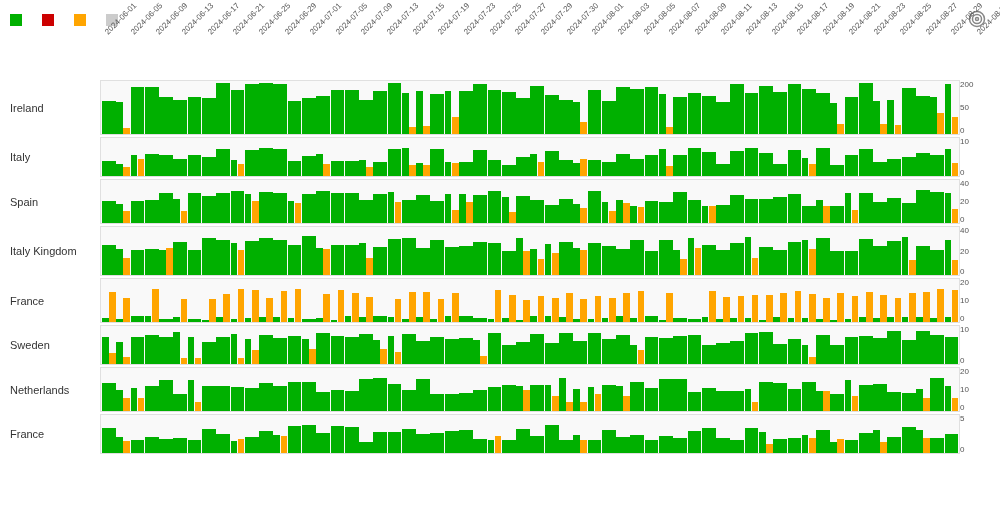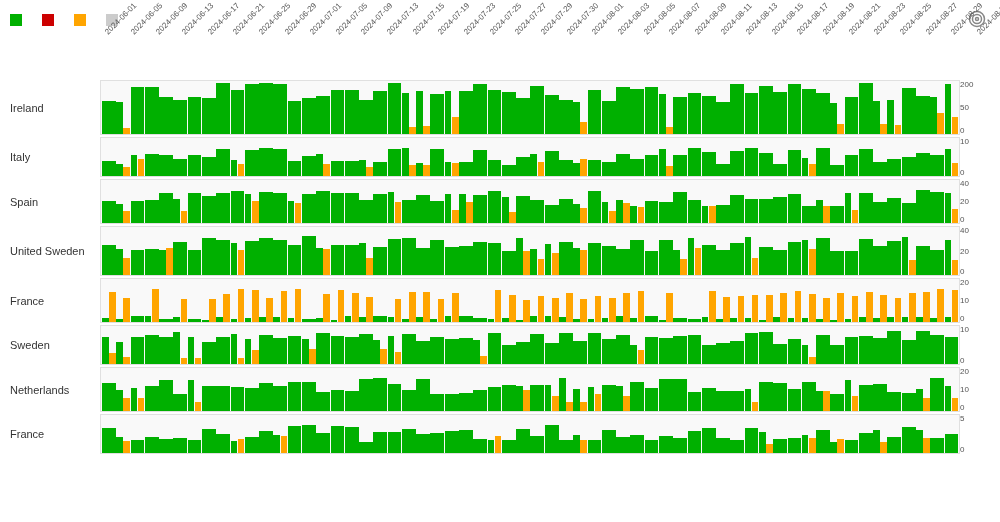--- a/index.html
+++ b/index.html
@@ -787,21 +787,21 @@
             </div>
           </div>
         </div>
         <div style="position: absolute; right: 0px; top: 0px; width: 30px; height: 45px; display: flex; flex-direction: column; justify-content: space-between; font-size: 8px; color: rgb(85, 85, 85);">
           <span>40</span>
           <span>20</span>
           <span>0</span>
         </div>
       </div>
       <div class="chart-row">
-        <div class="row-label">United Sweden</div>
+        <div class="row-label">Italy Kingdom</div>
         <div class="bars-wrapper" style="height: 50px;">
           <div class="bars-inner">
             <div class="bar-group">
               <div class="bar ok" style="height: 63.5263%;"></div>
             </div>
             <div class="bar-group">
               <div class="bar ok" style="height: 55.023%;"></div>
               <div class="bar anomaly" style="height: 36.1386%;"></div>
             </div>
             <div class="bar-group">

